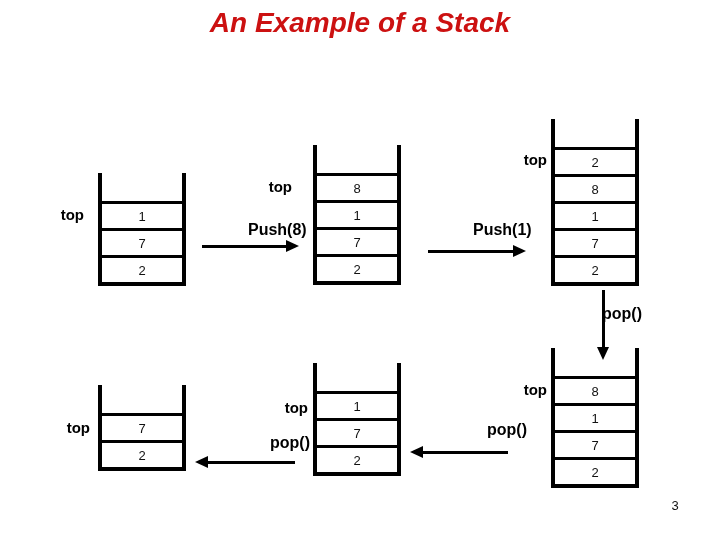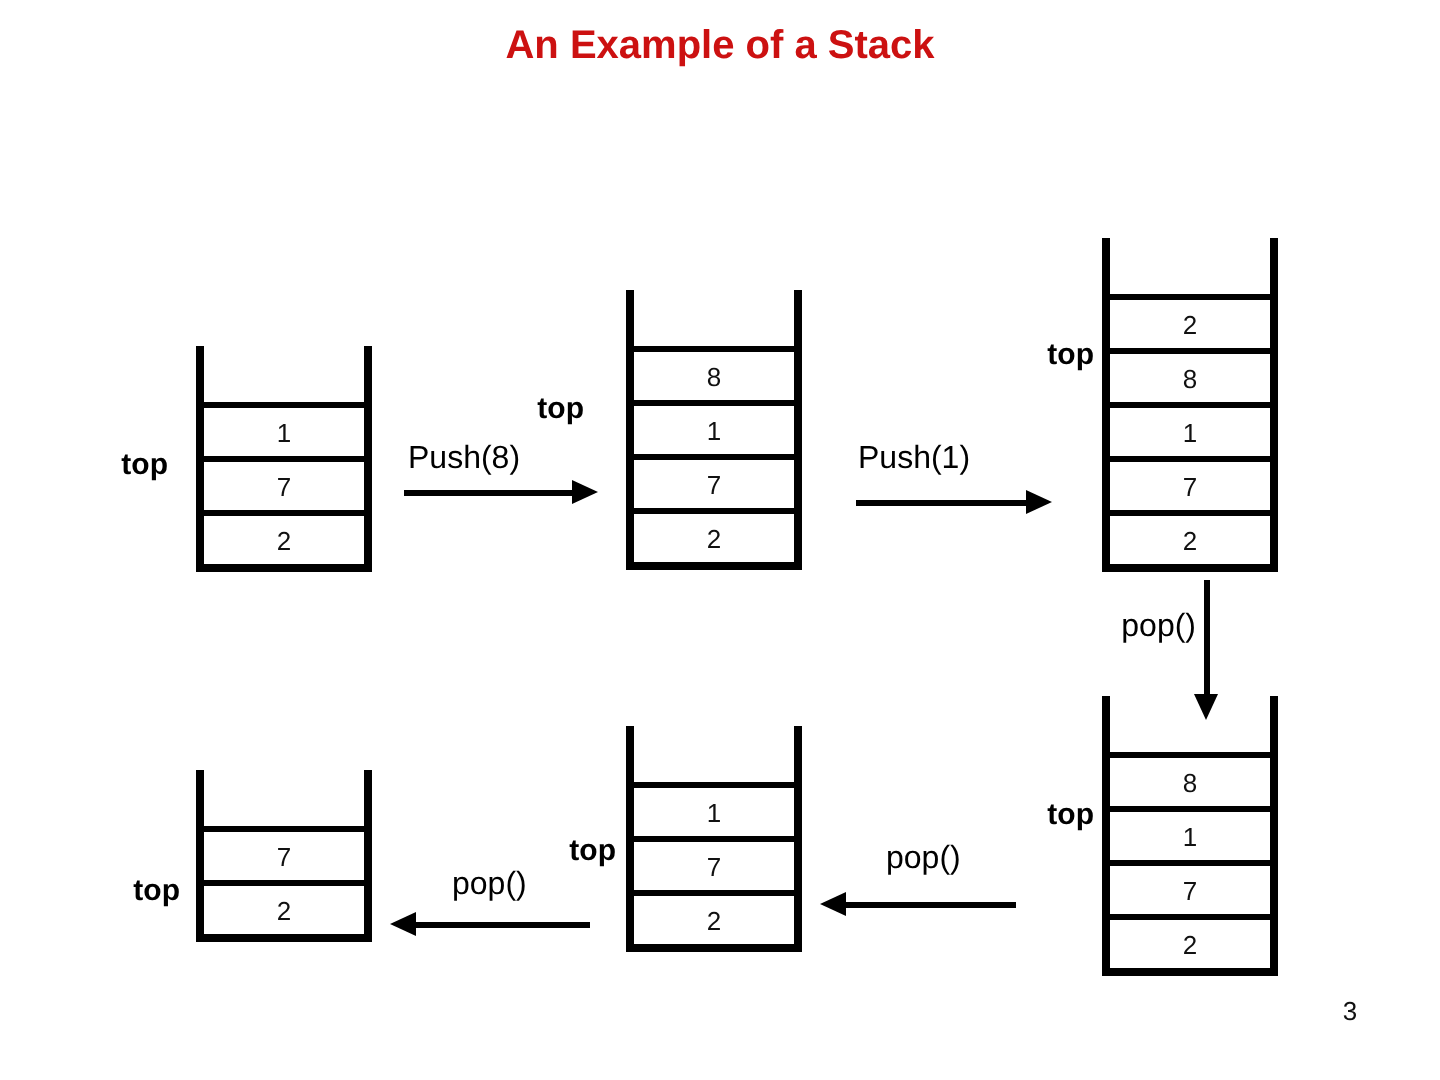--- a/index.html
+++ b/index.html
@@ -16,24 +16,25 @@
     height: 540px;
     overflow: hidden;
     background: #ffffff;
   }
   .title {
     position: absolute;
     left: 0;
     top: 6px;
     width: 720px;
     text-align: center;
-    font-size: 20px;
+    font-size: 28px;
     font-weight: bold;
     line-height: 34px;
     color: #cc1111;
+    font-style: italic;
   }
   
   .stack {
     position: absolute;
     width: 88px;
     box-sizing: border-box;
     border-left: 4px solid #000;
     border-right: 4px solid #000;
     border-bottom: 4px solid #000;
   }
@@ -52,29 +53,29 @@
   }
   
   .top-label {
     position: absolute;
     width: 50px;
     text-align: right;
     font-size: 15px;
     font-weight: bold;
     line-height: 18px;
     color: #000;
-    margin-top: 18px;
   }
   .op-label {
     position: absolute;
     font-size: 16px;
-    font-weight: normal;
+    font-weight: bold;
     line-height: 18px;
     color: #000;
     white-space: nowrap;
+    margin-left: 44px;
   }
   .op-label.right-align {
     width: 58px;
     text-align: right;
   }
   
   .shaft-h {
     position: absolute;
     height: 3px;
     background: #000;

